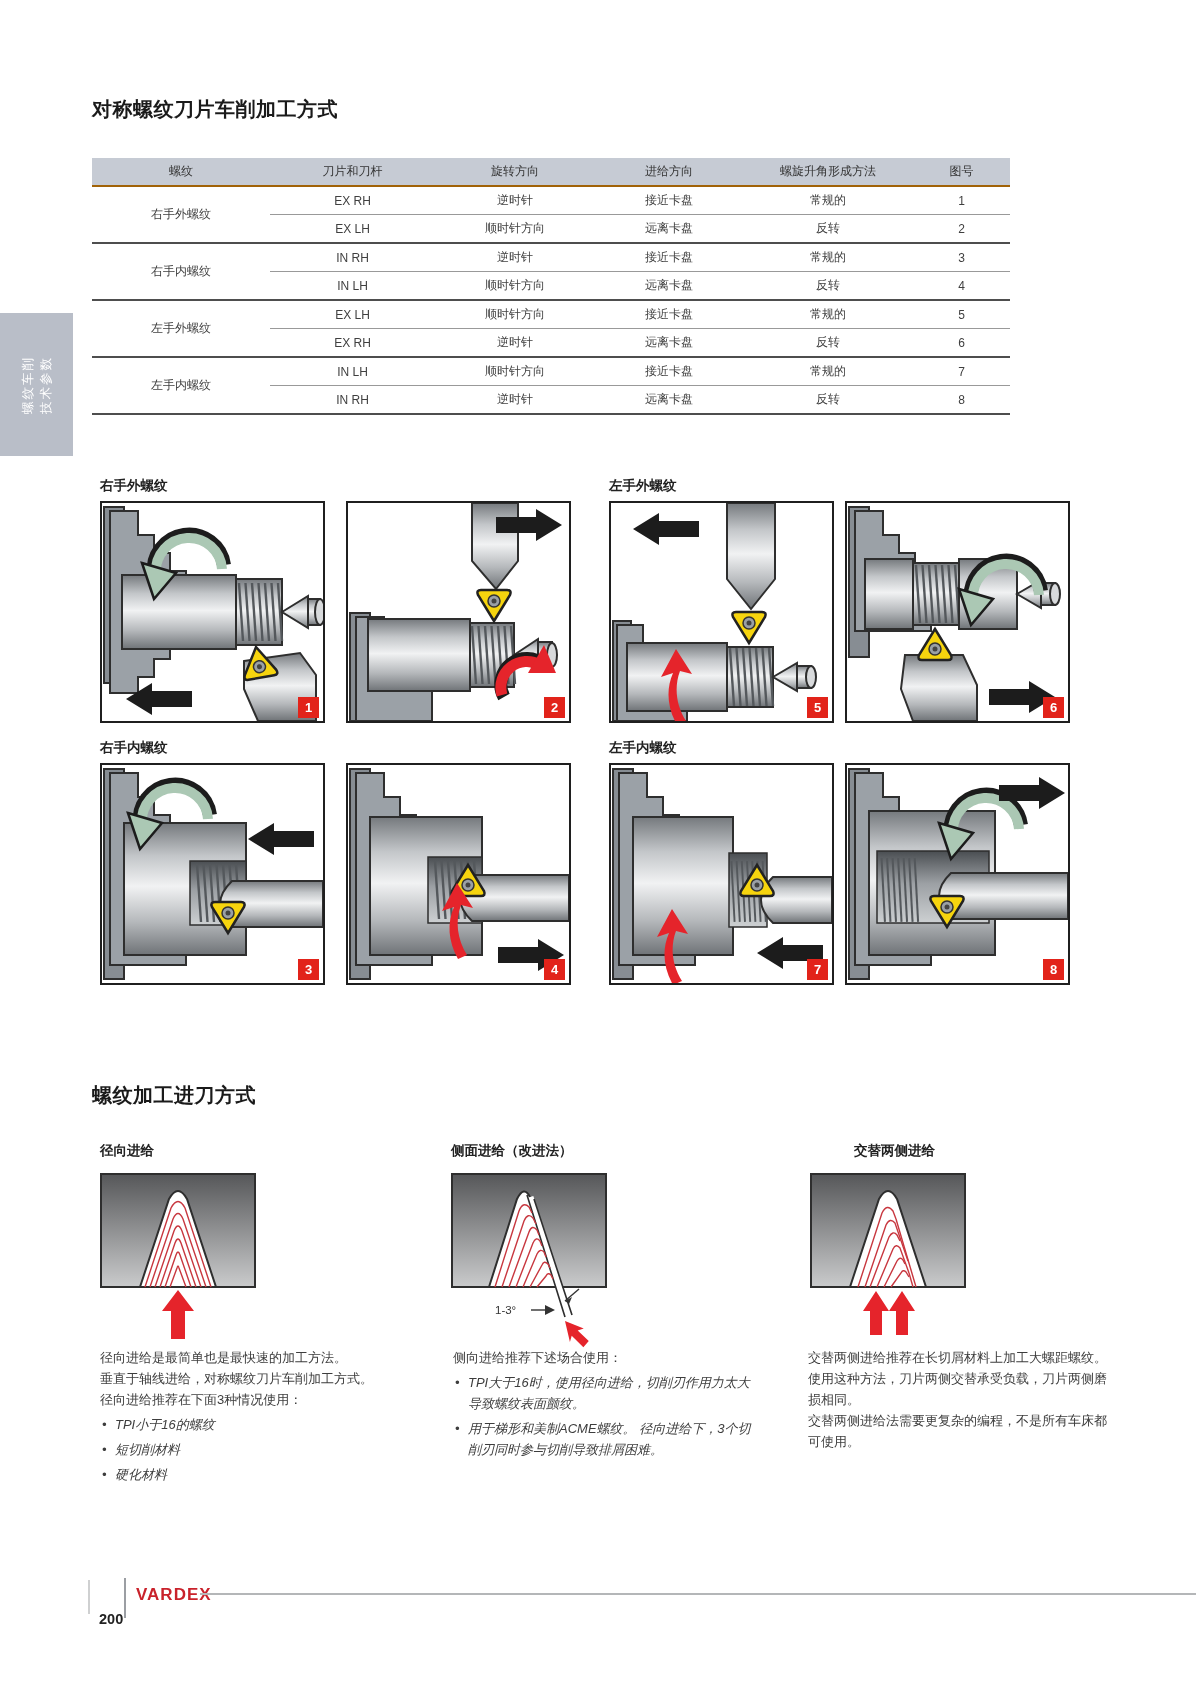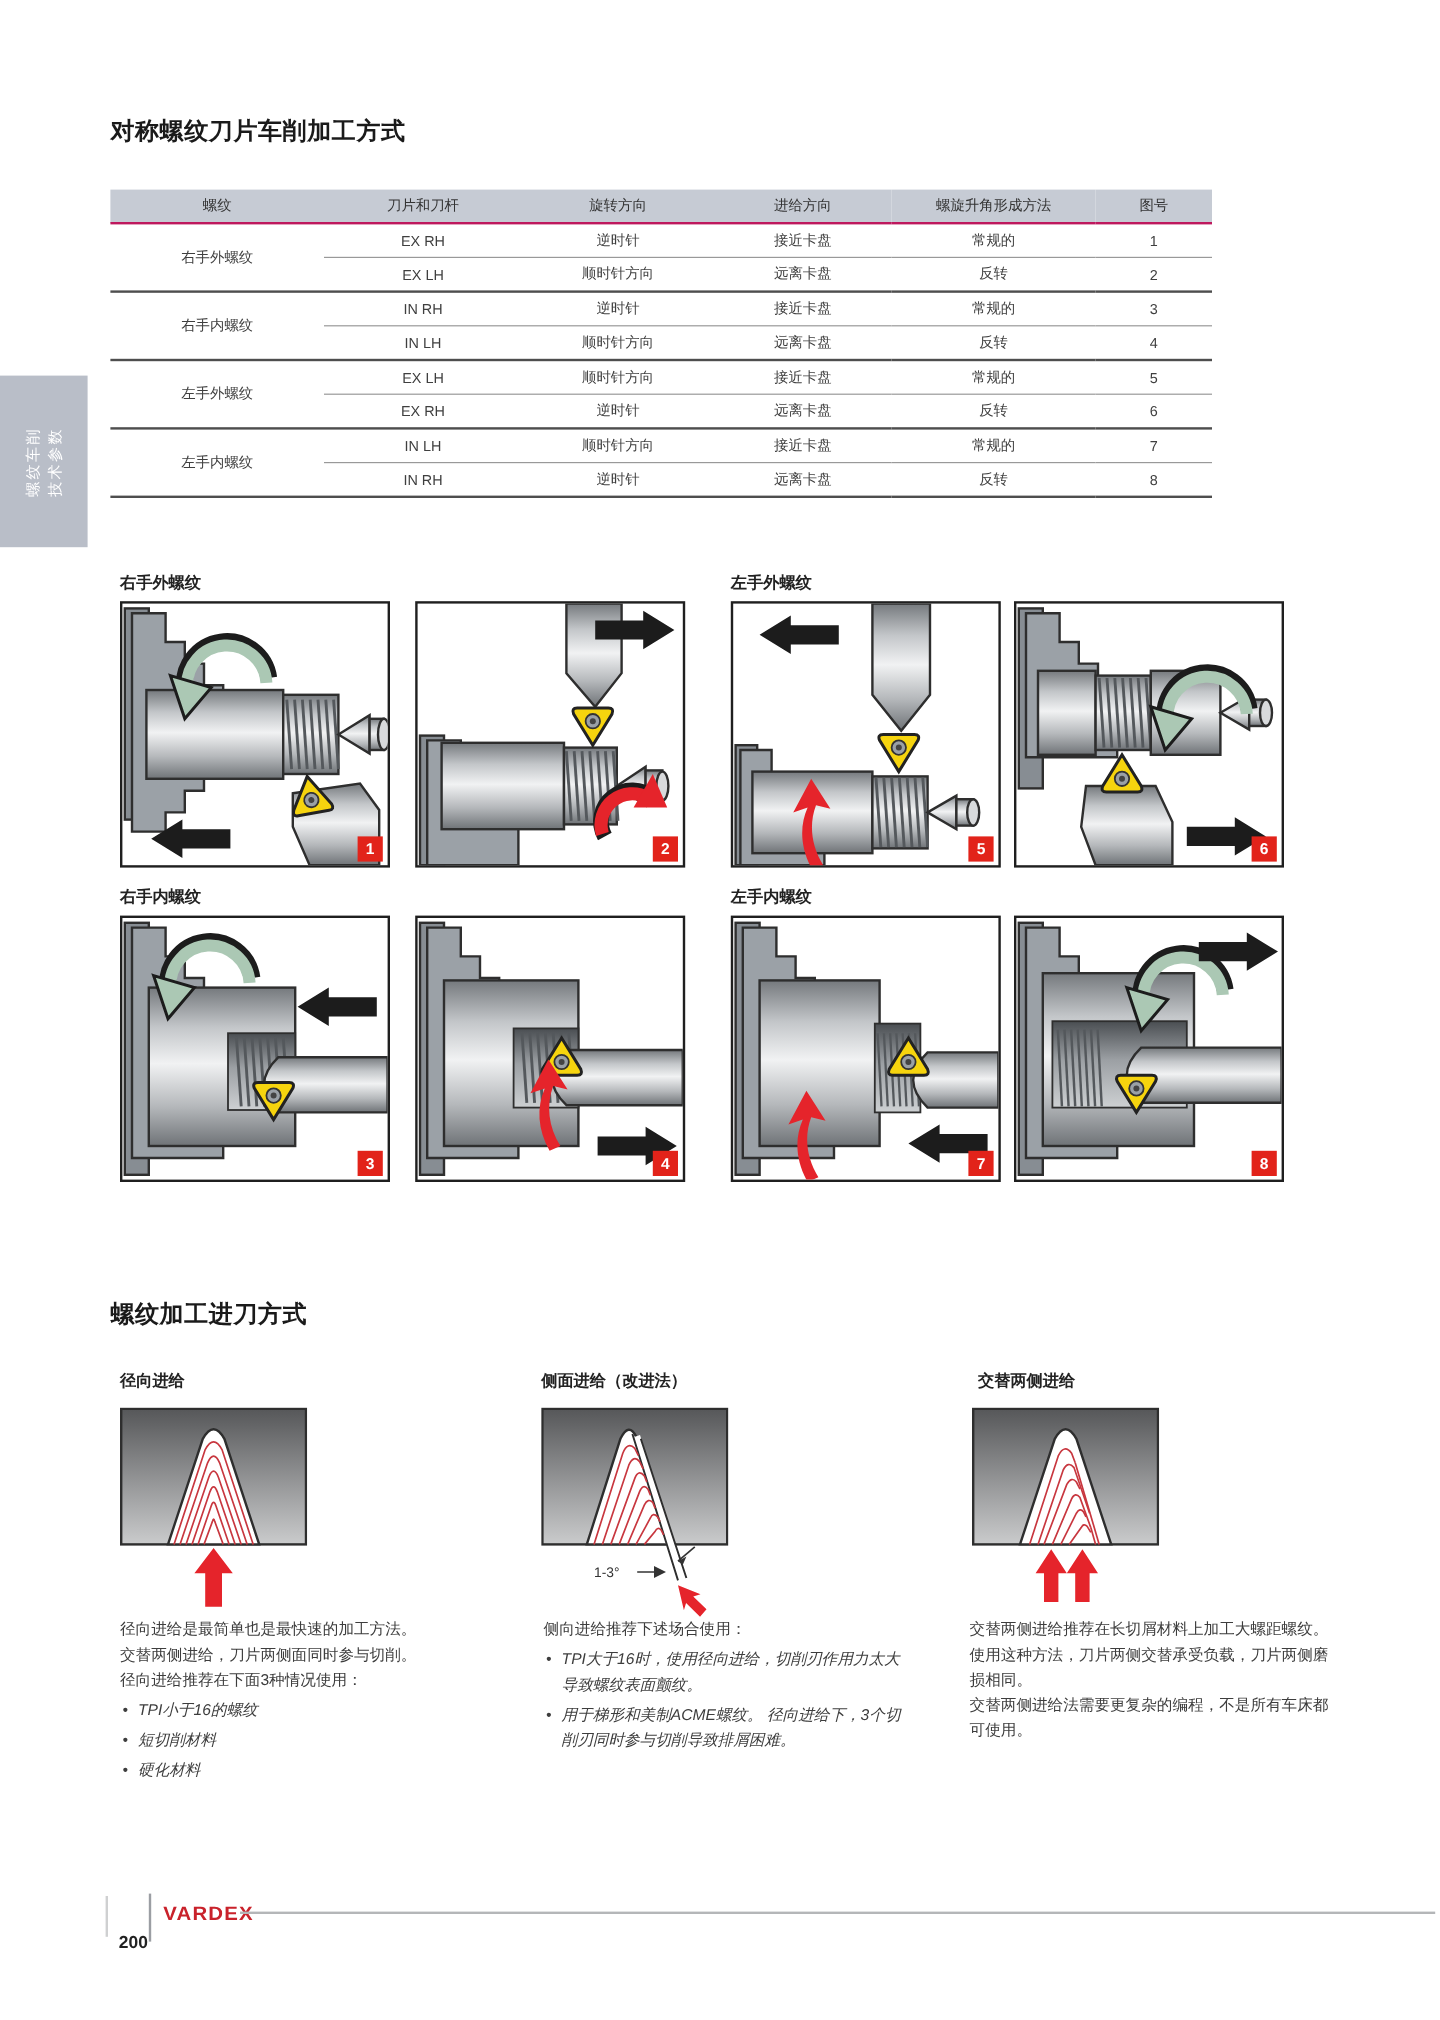--- a/index.html
+++ b/index.html
@@ -6,21 +6,21 @@
   body{font-family:"Liberation Sans","DejaVu Sans",sans-serif;}
   #page{position:relative;width:1200px;height:1683px;background:#fff;overflow:hidden;}
   .abs{position:absolute;}
   .h1{font-size:20px;font-weight:bold;color:#1a1a1a;letter-spacing:0.5px;}
   .grp-lbl{font-size:13.5px;font-weight:600;color:#222;}
   
   .side-tab{left:0;top:313px;width:73px;height:143px;background:#b9bec8;display:flex;align-items:center;justify-content:center;}
   .side-tab-inner{transform:rotate(-90deg);white-space:nowrap;color:#fff;font-size:12.5px;letter-spacing:2px;text-align:center;line-height:18px;}
   
   .spec-table{border-collapse:collapse;width:918px;table-layout:fixed;font-size:12px;color:#3f3f3f;}
-  .spec-table th{background:#c6cbd4;font-weight:normal;color:#333;height:25px;border-bottom:2px solid #be185d;}
+  .spec-table th{background:#c6cbd4;font-weight:normal;color:#333;height:25px;border-bottom:2px solid #a16207;}
   .spec-table td{height:25px;text-align:center;background:#fff;margin-top:22px;}
   .spec-table tr.grp-first td{border-top:2px solid #4e4e4e;}
   .spec-table tr.sub td{border-top:1px solid #999;}
   .spec-table{border-bottom:2px solid #4e4e4e;}
   
   .panel{position:absolute;width:225px;height:222px;border:2px solid #1f1f1f;background:#fff;box-sizing:border-box;}
   .panel svg{display:block;}
   .badge{position:absolute;right:4px;bottom:3px;width:21px;height:21px;background:#e2231a;color:#fff;font-size:13px;font-weight:bold;display:flex;align-items:center;justify-content:center;}
   
   .infeed-lbl{font-size:13.5px;font-weight:600;color:#222;}
@@ -321,21 +321,21 @@
       <use href="#rotG" transform="translate(130,44)"></use>
       <use href="#arrB" transform="translate(152,28)"></use>
     </svg>
     <div class="badge">8</div>
   </div>
 
   <div class="abs h1" style="left:92px;top:1082px;font-size:20px;">螺纹加工进刀方式</div>
 
   <div class="abs infeed-lbl" style="left:100px;top:1142px;">径向进给</div>
   <div class="abs infeed-lbl" style="left:451px;top:1142px;">侧面进给（改进法）</div>
-  <div class="abs infeed-lbl" style="left:815px;top:1142px;">交替两侧进给</div>
+  <div class="abs infeed-lbl" style="left:854px;top:1142px;">交替两侧进给</div>
 
   <svg class="abs" style="left:100px;top:1173px;" width="156" height="168" viewBox="0 0 156 168">
     <rect x="1" y="1" width="154" height="113" fill="url(#gBox)" stroke="#2e2e2e" stroke-width="2"></rect>
     <path d="M40,114 L69,26 Q78,10 87,26 L116,114 Z" fill="#fff" stroke="#2e2e2e" stroke-width="2"></path>
     <g fill="none" stroke="#c8373f" stroke-width="1.4">
       <path d="M45,114 L71,35 Q78,22 85,35 L111,114"></path>
       <path d="M50,114 L73,46 Q78,35 83,46 L106,114"></path>
       <path d="M55,114 L74,58 Q78,48 82,58 L101,114"></path>
       <path d="M60,114 L75,70 Q78,62 81,70 L96,114"></path>
       <path d="M65,114 L76,82 Q78,76 80,82 L91,114"></path>
@@ -378,21 +378,21 @@
       <path d="M81,114 L91,100 Q93,96 96,99 L99,104"></path>
       <path d="M86,46 L106,114"></path>
       <path d="M99,100 L103,114"></path>
     </g>
     <path d="M60,162 V138 H53 L66,118 L79,138 H72 V162 Z" fill="#e5242b"></path>
     <path d="M86,162 V138 H79 L92,118 L105,138 H98 V162 Z" fill="#e5242b"></path>
   </svg>
 
   <div class="abs body-text" style="left:100px;top:1347px;width:320px;">
     <p>径向进给是最简单也是最快速的加工方法。</p>
-    <p>交替两侧进给，刀片两侧面同时参与切削。</p>
+    <p>垂直于轴线进给，对称螺纹刀片车削加工方式。</p>
     <p>径向进给推荐在下面3种情况使用：</p>
     <ul class="bullets">
       <li>TPI小于16的螺纹</li>
       <li>短切削材料</li>
       <li>硬化材料</li>
     </ul>
   </div>
 
   <div class="abs body-text" style="left:453px;top:1347px;width:300px;">
     <p>侧向进给推荐下述场合使用：</p>

